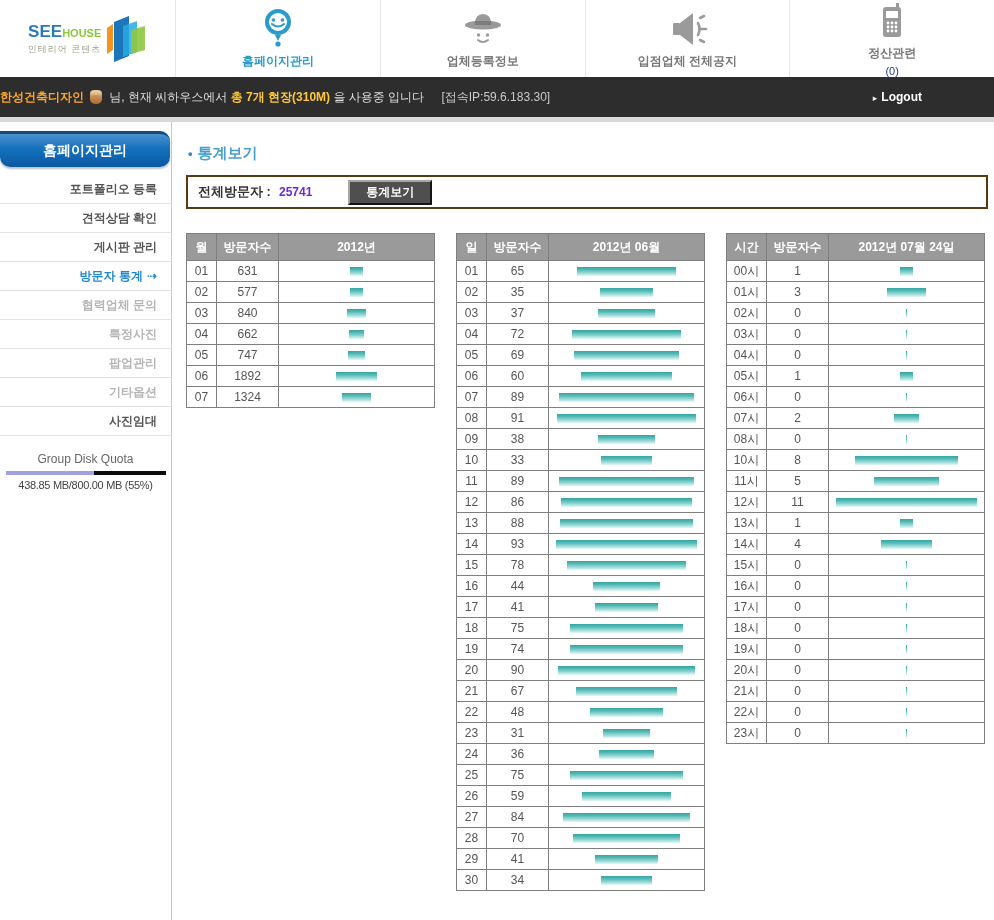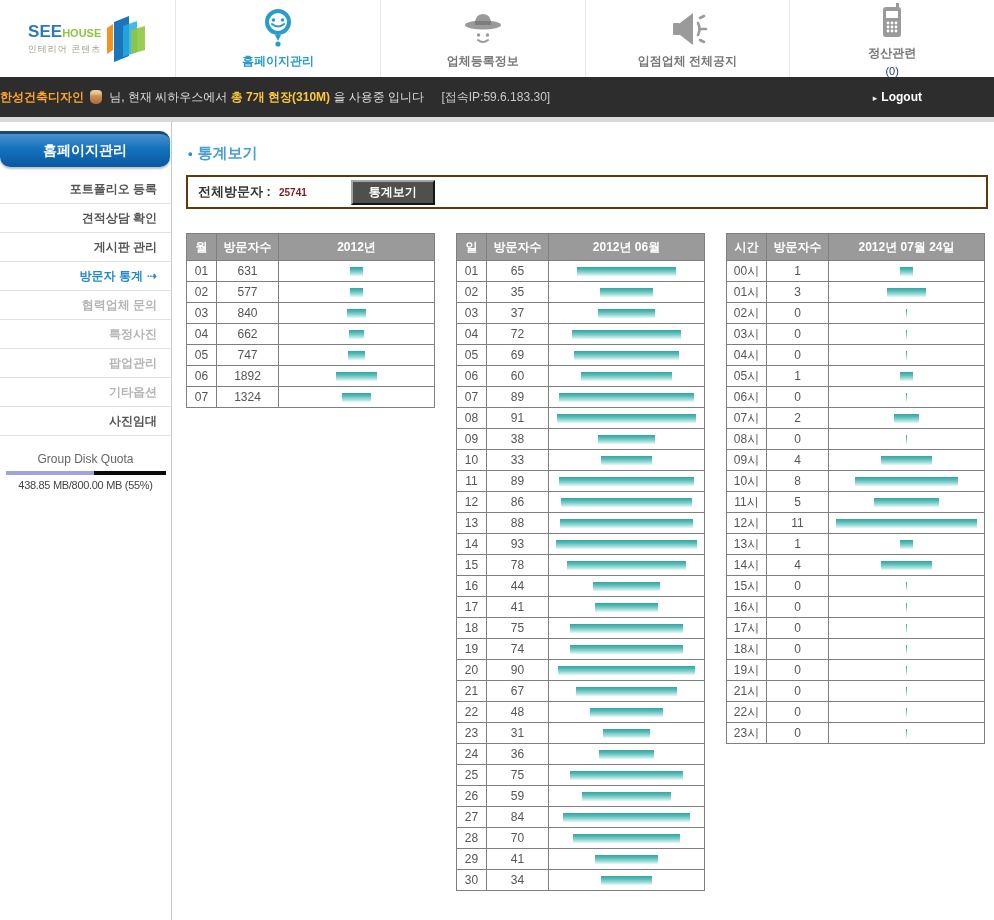--- a/index.html
+++ b/index.html
@@ -54,21 +54,21 @@
   .quota-bar { width:160px; height:4px; background:#0a0a0a; margin:5px auto 4px auto; }
   .quota-fill { height:4px; background:#a2a2e2; }
   .quota-text { font-size:11px; color:#444; letter-spacing:-0.3px; }
   
   .main { flex:1; padding:20px 6px 0 14px; }
   .page-title { font-size:15px; font-weight:bold; color:#4aa0cc; margin:2px 0 12px 2px; }
   .page-title .dot { color:#3a86c8; font-size:13px; margin-right:5px; }
   .total-box { border:2px solid #5a3a12; height:34px; display:flex; align-items:center;
                padding:0 10px; gap:8px; }
   .total-label { font-size:13px; font-weight:bold; color:#333; }
-  .total-value { font-size:10px; font-weight:bold; color:#7f1d1d; margin-right:36px; }
+  .total-value { font-size:12px; font-weight:bold; color:#6d28d9; margin-right:28px; }
   .stats-btn { background:#4f4f4f; color:#fff; font-size:12px; font-weight:bold;
                border:2px solid; border-color:#a5a5a5 #141414 #141414 #a5a5a5;
                padding:2px 16px; cursor:pointer; font-family:inherit; }
   
   .tables { display:flex; gap:21px; margin-top:24px; align-items:flex-start; }
   table.stat { border-collapse:collapse; font-size:12px; color:#555; }
   table.stat th { background:#9a9a9a; color:#fff; font-weight:bold; height:27px;
                   border:1px solid #7f7f7f; padding:0 4px; font-size:12px; }
   table.stat td { height:21px; border:1px solid #7f7f7f; text-align:center; padding:0 4px; }
   th.col-label, td.col-label { width:30px; }
@@ -464,25 +464,20 @@
               <td class="col-label">07시</td>
               <td class="col-value">2</td>
               <td class="col-bar"><span class="bar" style="width:17.45%"></span></td>
             </tr>
             <tr>
               <td class="col-label">08시</td>
               <td class="col-value">0</td>
               <td class="col-bar"><span class="bar" style="width:0.00%"></span></td>
             </tr>
             <tr>
-              <td class="col-label">09시</td>
-              <td class="col-value">4</td>
-              <td class="col-bar"><span class="bar" style="width:34.91%"></span></td>
-            </tr>
-            <tr>
               <td class="col-label">10시</td>
               <td class="col-value">8</td>
               <td class="col-bar"><span class="bar" style="width:69.82%"></span></td>
             </tr>
             <tr>
               <td class="col-label">11시</td>
               <td class="col-value">5</td>
               <td class="col-bar"><span class="bar" style="width:43.64%"></span></td>
             </tr>
             <tr>
@@ -519,20 +514,25 @@
               <td class="col-label">18시</td>
               <td class="col-value">0</td>
               <td class="col-bar"><span class="bar" style="width:0.00%"></span></td>
             </tr>
             <tr>
               <td class="col-label">19시</td>
               <td class="col-value">0</td>
               <td class="col-bar"><span class="bar" style="width:0.00%"></span></td>
             </tr>
             <tr>
+              <td class="col-label">20시</td>
+              <td class="col-value">0</td>
+              <td class="col-bar"><span class="bar" style="width:0.00%"></span></td>
+            </tr>
+            <tr>
               <td class="col-label">21시</td>
               <td class="col-value">0</td>
               <td class="col-bar"><span class="bar" style="width:0.00%"></span></td>
             </tr>
             <tr>
               <td class="col-label">22시</td>
               <td class="col-value">0</td>
               <td class="col-bar"><span class="bar" style="width:0.00%"></span></td>
             </tr>
             <tr>

